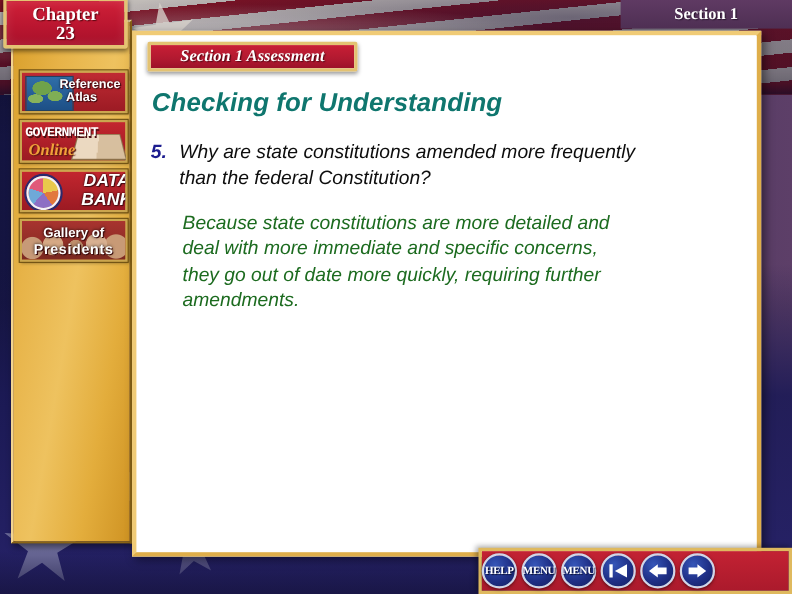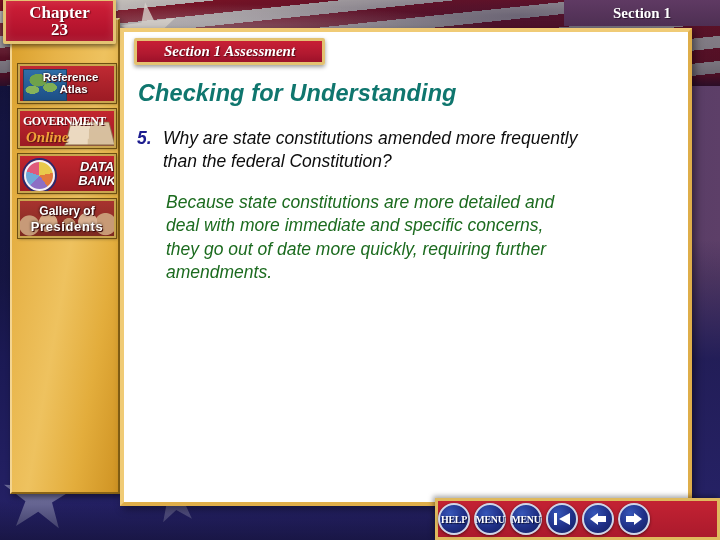--- a/index.html
+++ b/index.html
@@ -104,60 +104,60 @@
   .btn-atlas { background: linear-gradient(180deg,#c02a33,#9c1b24); }
   .btn-atlas .map {
     position:absolute; left:3px; top:3px; width:44px; height:32px;
     background:
       radial-gradient(ellipse at 34% 34%, #6fa24a 0 22%, rgba(0,0,0,0) 23%),
       radial-gradient(ellipse at 62% 58%, #7fae55 0 18%, rgba(0,0,0,0) 19%),
       radial-gradient(ellipse at 20% 66%, #86b35b 0 14%, rgba(0,0,0,0) 15%),
       linear-gradient(180deg,#2f6ea8,#1d4f86);
     border: 1px solid #23415f;
   }
-  .btn-atlas .lbl { font-size: 11.5px; width: 100%; padding-left: 18px; text-align:center; padding-right:5px;}
+  .btn-atlas .lbl { font-size: 11.5px; width: 100%; padding-left: 40px; text-align:left; padding-right:5px;}
   .btn-atlas .lbl i { font-style:normal; display:block; }
   .btn-atlas .lbl i:first-child { margin-left: -6px; }
 
   
   .btn-gov { background: linear-gradient(180deg,#c3262f,#9b1a23); }
   .btn-gov .book {
     position:absolute; right:2px; bottom:1px; width:44px; height:26px;
     background:
       linear-gradient(95deg,#efe3c8 0 48%, #d9c7a4 48% 100%);
     border:1px solid #8a7249;
     transform: perspective(40px) rotateX(26deg);
     opacity:.95;
   }
   .btn-gov .gov-word {
     position:absolute; left:3px; top:3px; z-index:4;
     color:#fff; font-weight:bold; font-size:12px; letter-spacing:-.6px;
     text-shadow: 1px 1px 0 #4b0d12;
-    font-family:Liberation Serif, serif;
+    font-family:Liberation Mono, monospace;
   }
   .btn-gov .on-word {
     position:absolute; left:6px; top:18px; z-index:4;
     color:#f0a23a; font-style:italic; font-weight:bold; font-size:15px;
     font-family:"Liberation Serif", serif;
     text-shadow: 1px 1px 1px #5a1a10;
     text-align: center;
   }
 
   
   .btn-data { background: linear-gradient(180deg,#c3262f,#9b1a23); }
   .btn-data .pie {
     position:absolute; left:4px; top:4px; width:31px; height:31px;
     border-radius:50%;
     background: conic-gradient(#e9c94b 0 22%, #e2783c 22% 40%, #8d6fc4 40% 62%, #6fa9d8 62% 80%, #e05a7a 80% 100%);
     border:2px solid #f2f2f6;
     box-shadow: 0 0 0 2px #2a2a6e;
   }
   .btn-data .lbl {
     font-family:"Liberation Sans", sans-serif;
-    font-style: italic; font-size: 13px;
+    font-style: italic; font-size: 16px;
     width:100%; padding-left:18px; text-align:center;margin-left:42px;
   }
   .btn-data .lbl i { font-style:italic; display:block; line-height:1.05; }
 
   
   .btn-pres { background: linear-gradient(180deg,#b8333a,#8e2b22); padding-left: 46px; }
   .btn-pres .faces {
     position:absolute; inset:0;
     background:
       radial-gradient(circle at 10% 70%, #c79a78 0 11%, rgba(0,0,0,0) 12%),

